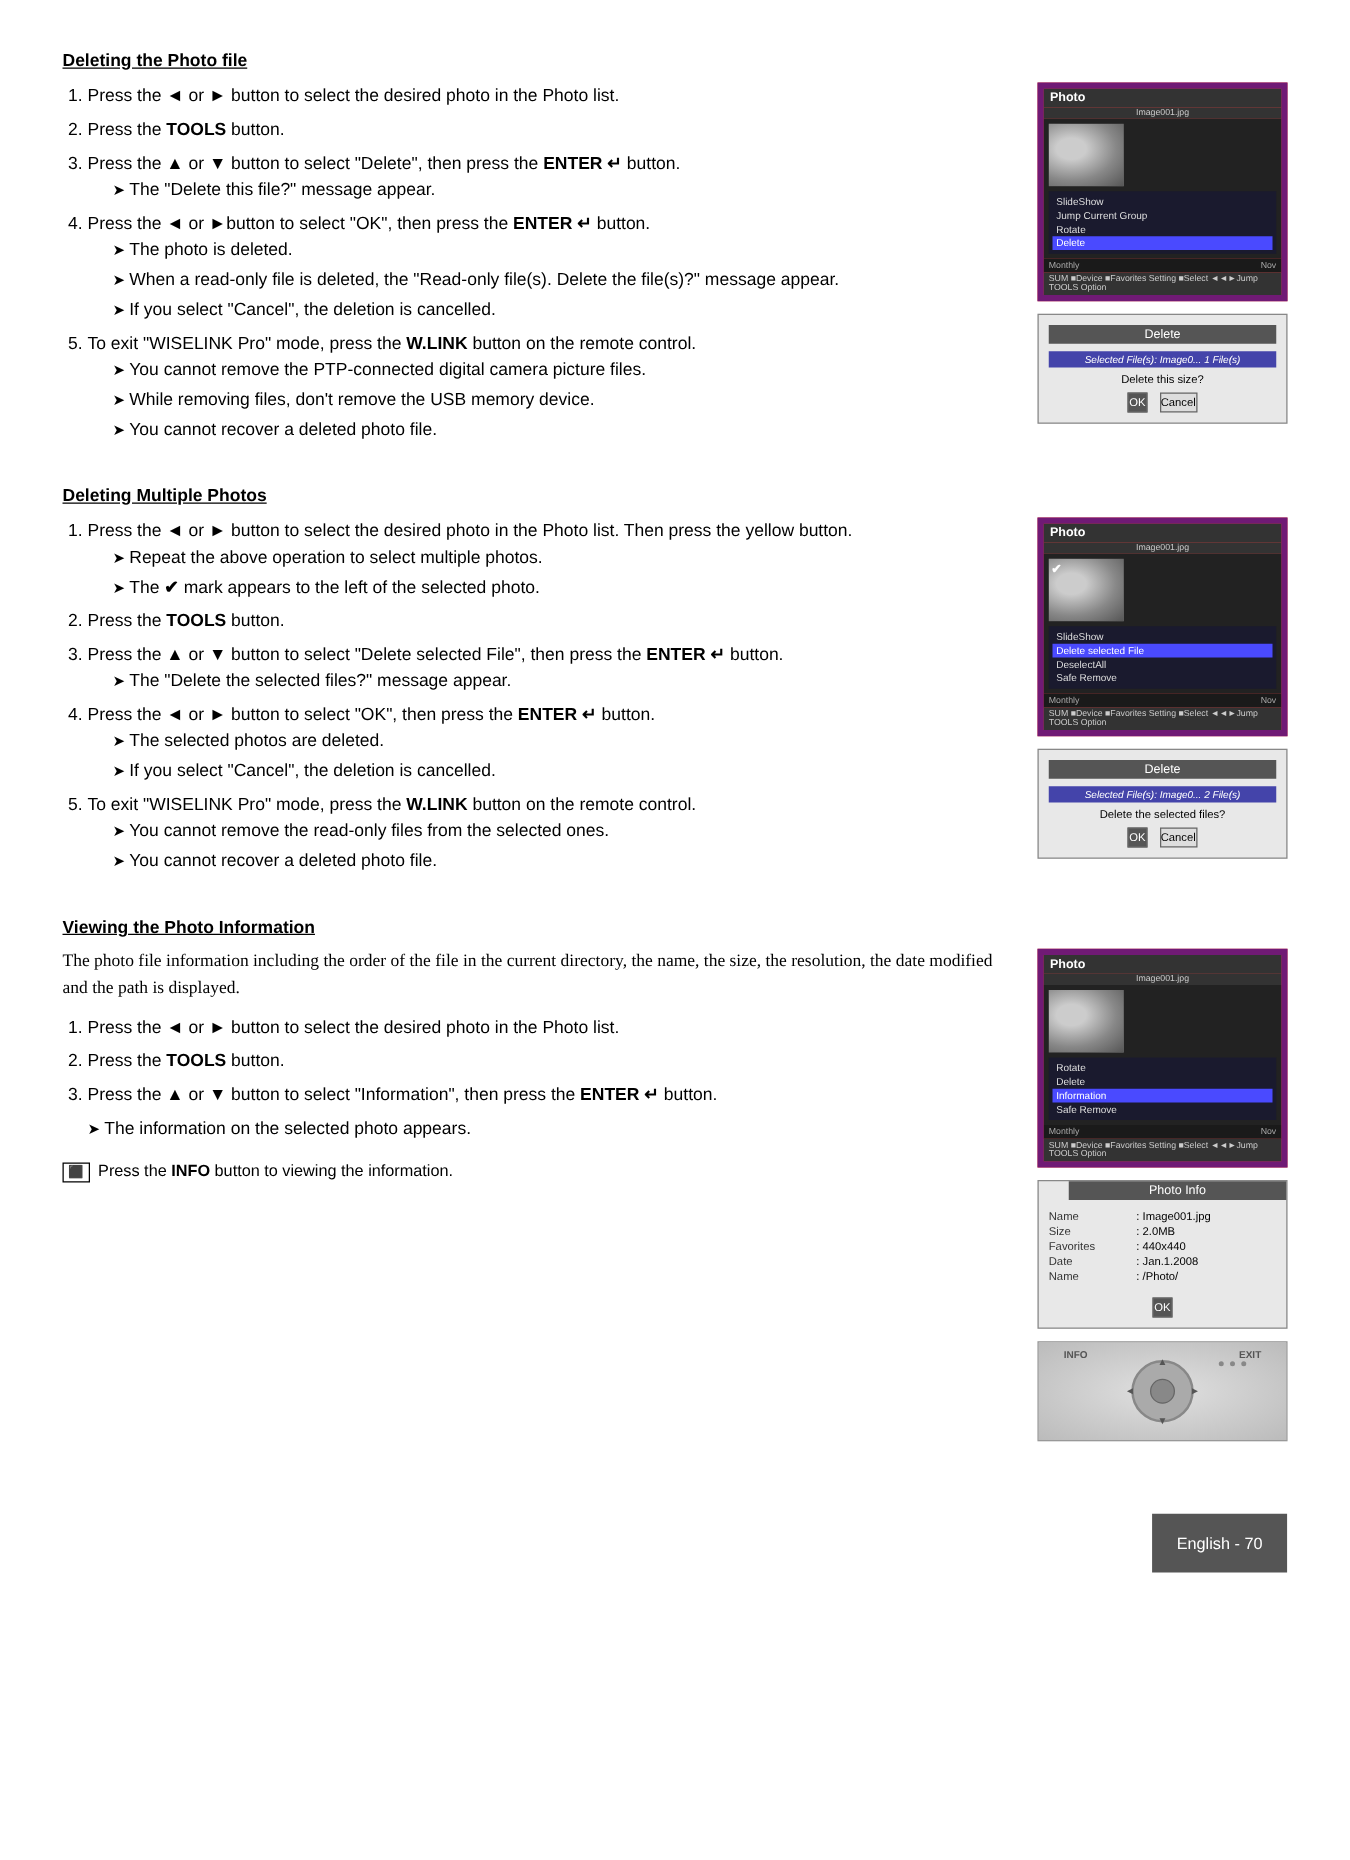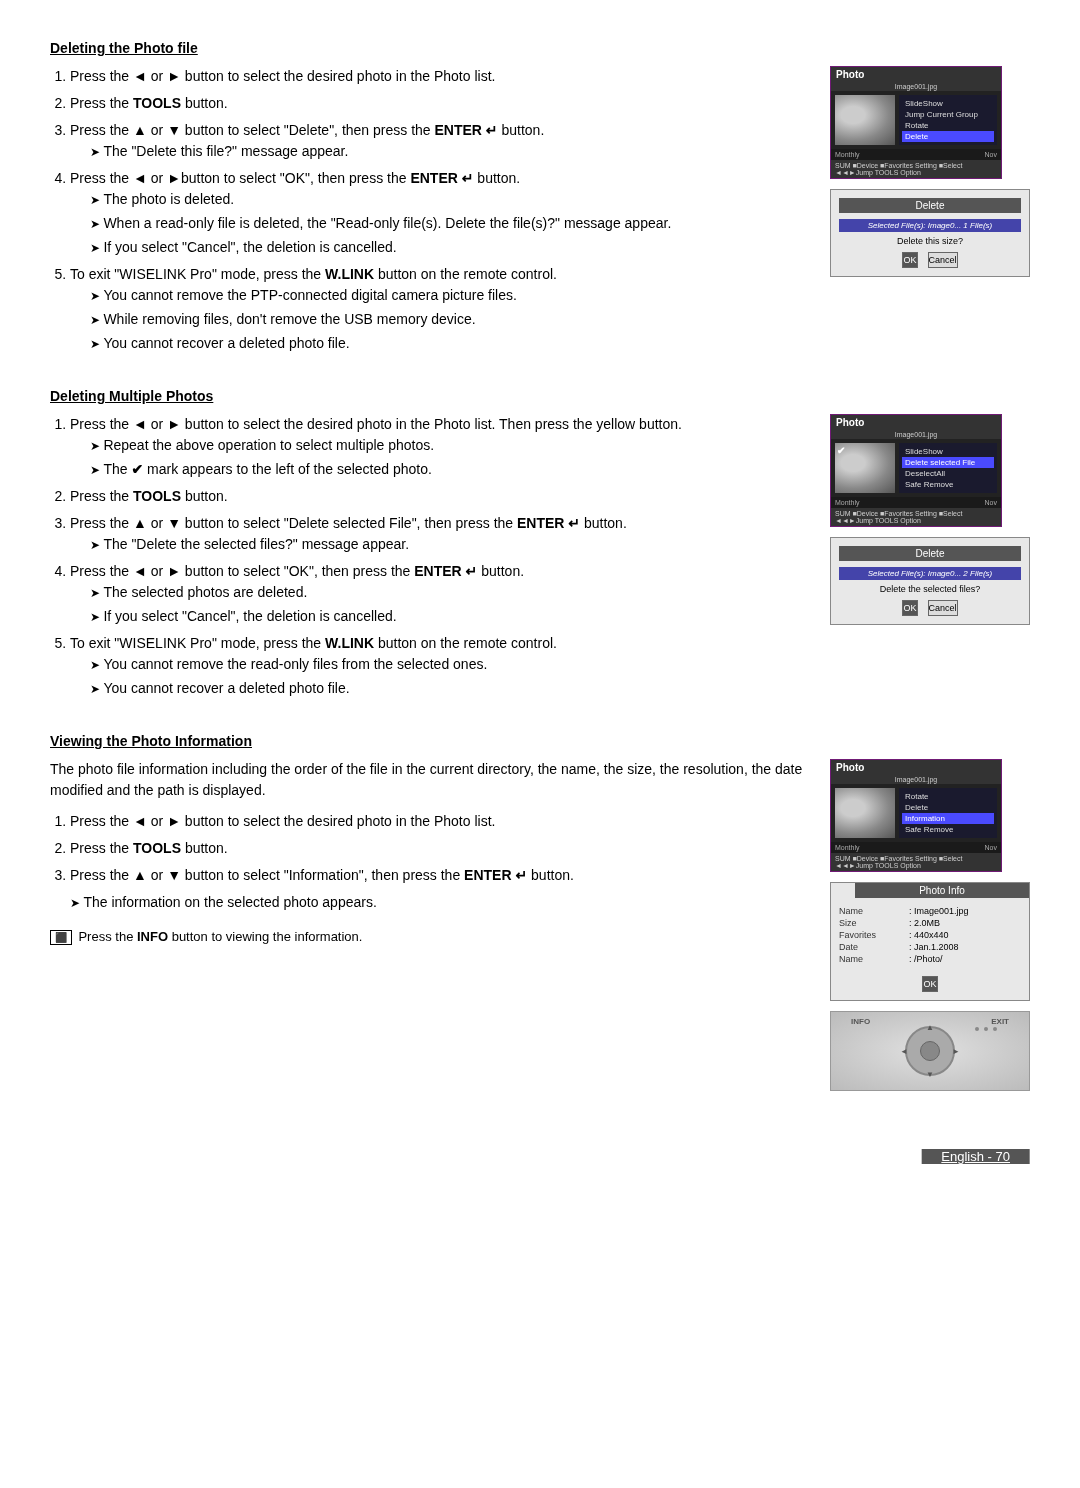--- a/index.html
+++ b/index.html
@@ -33,40 +33,41 @@
     ol { padding-left: 20px; margin-bottom: 6px; }
     ol li { margin-bottom: 6px; line-height: 1.5; }
 
     .sub-item { margin-left: 20px; margin-bottom: 3px; line-height: 1.5; }
     .sub-item::before { content: "➤ "; font-size: 12px; }
 
     .screenshots { display: flex; flex-direction: column; gap: 10px; width: 200px; flex-shrink: 0; }
 
     
     .screen-box {
-      border: 1px solid #701a75;
+      border: 5px solid #701a75;
       background: #ef4444;
-      width: 172px;
+      width: 200px;
       font-size: 9px;
       color: #000;
     }
 
     .screen-header {
       background: #333;
       color: #fff;
       font-size: 10px;
       font-weight: bold;
       padding: 2px 5px;
     }
 
     .screen-body {
       display: flex;
       padding: 4px;
       gap: 4px;
       background: #222;
+      flex-direction: column;
     }
 
     .screen-thumbnail {
       width: 60px;
       height: 50px;
       background: linear-gradient(135deg, #888 0%, #555 50%, #777 100%);
       flex-shrink: 0;
       display: flex;
       align-items: center;
       justify-content: center;
@@ -258,29 +259,28 @@
       border: 1px solid #000;
       font-size: 10px;
       padding: 1px 4px;
       margin-right: 6px;
       flex-shrink: 0;
       margin-top: 1px;
     }
 
     .page-footer {
       margin-top: 30px;
-      padding: 0 20px;
+      padding: 16px 20px;
       background: #555;
       color: #fff;
       font-size: 13px;
       display: inline-block;
       position: relative;
       left: 50%;
       transform: translateX(-50%);
-      text-decoration: underline;
     }
 
     .screen-image-name {
       background: #333;
       color: #ccc;
       font-size: 7px;
       text-align: center;
       padding: 1px;
     }
   </style>
@@ -424,21 +424,21 @@
       </div>
     </div>
   </div>
 </div>
 
 <div class="section">
   <div class="section-title">Viewing the Photo Information</div>
 
   <div class="section-content">
     <div class="text-content">
-      <p style="margin-bottom:10px; line-height:1.5;">The photo file information including the order of the file in the current directory, the name, the size, the resolution, the date modified and the path is displayed.</p>
+      <p style="margin-bottom:10px; line-height:1.5;font-family:Liberation Serif, serif;">The photo file information including the order of the file in the current directory, the name, the size, the resolution, the date modified and the path is displayed.</p>
       <ol>
         <li>
           Press the <strong>◄</strong> or <strong>►</strong> button to select the desired photo in the Photo list.
         </li>
         <li>
           Press the <strong>TOOLS</strong> button.
         </li>
         <li>
           Press the <strong>▲</strong> or <strong>▼</strong> button to select "Information", then press the <strong>ENTER ↵</strong> button.
         </li>

